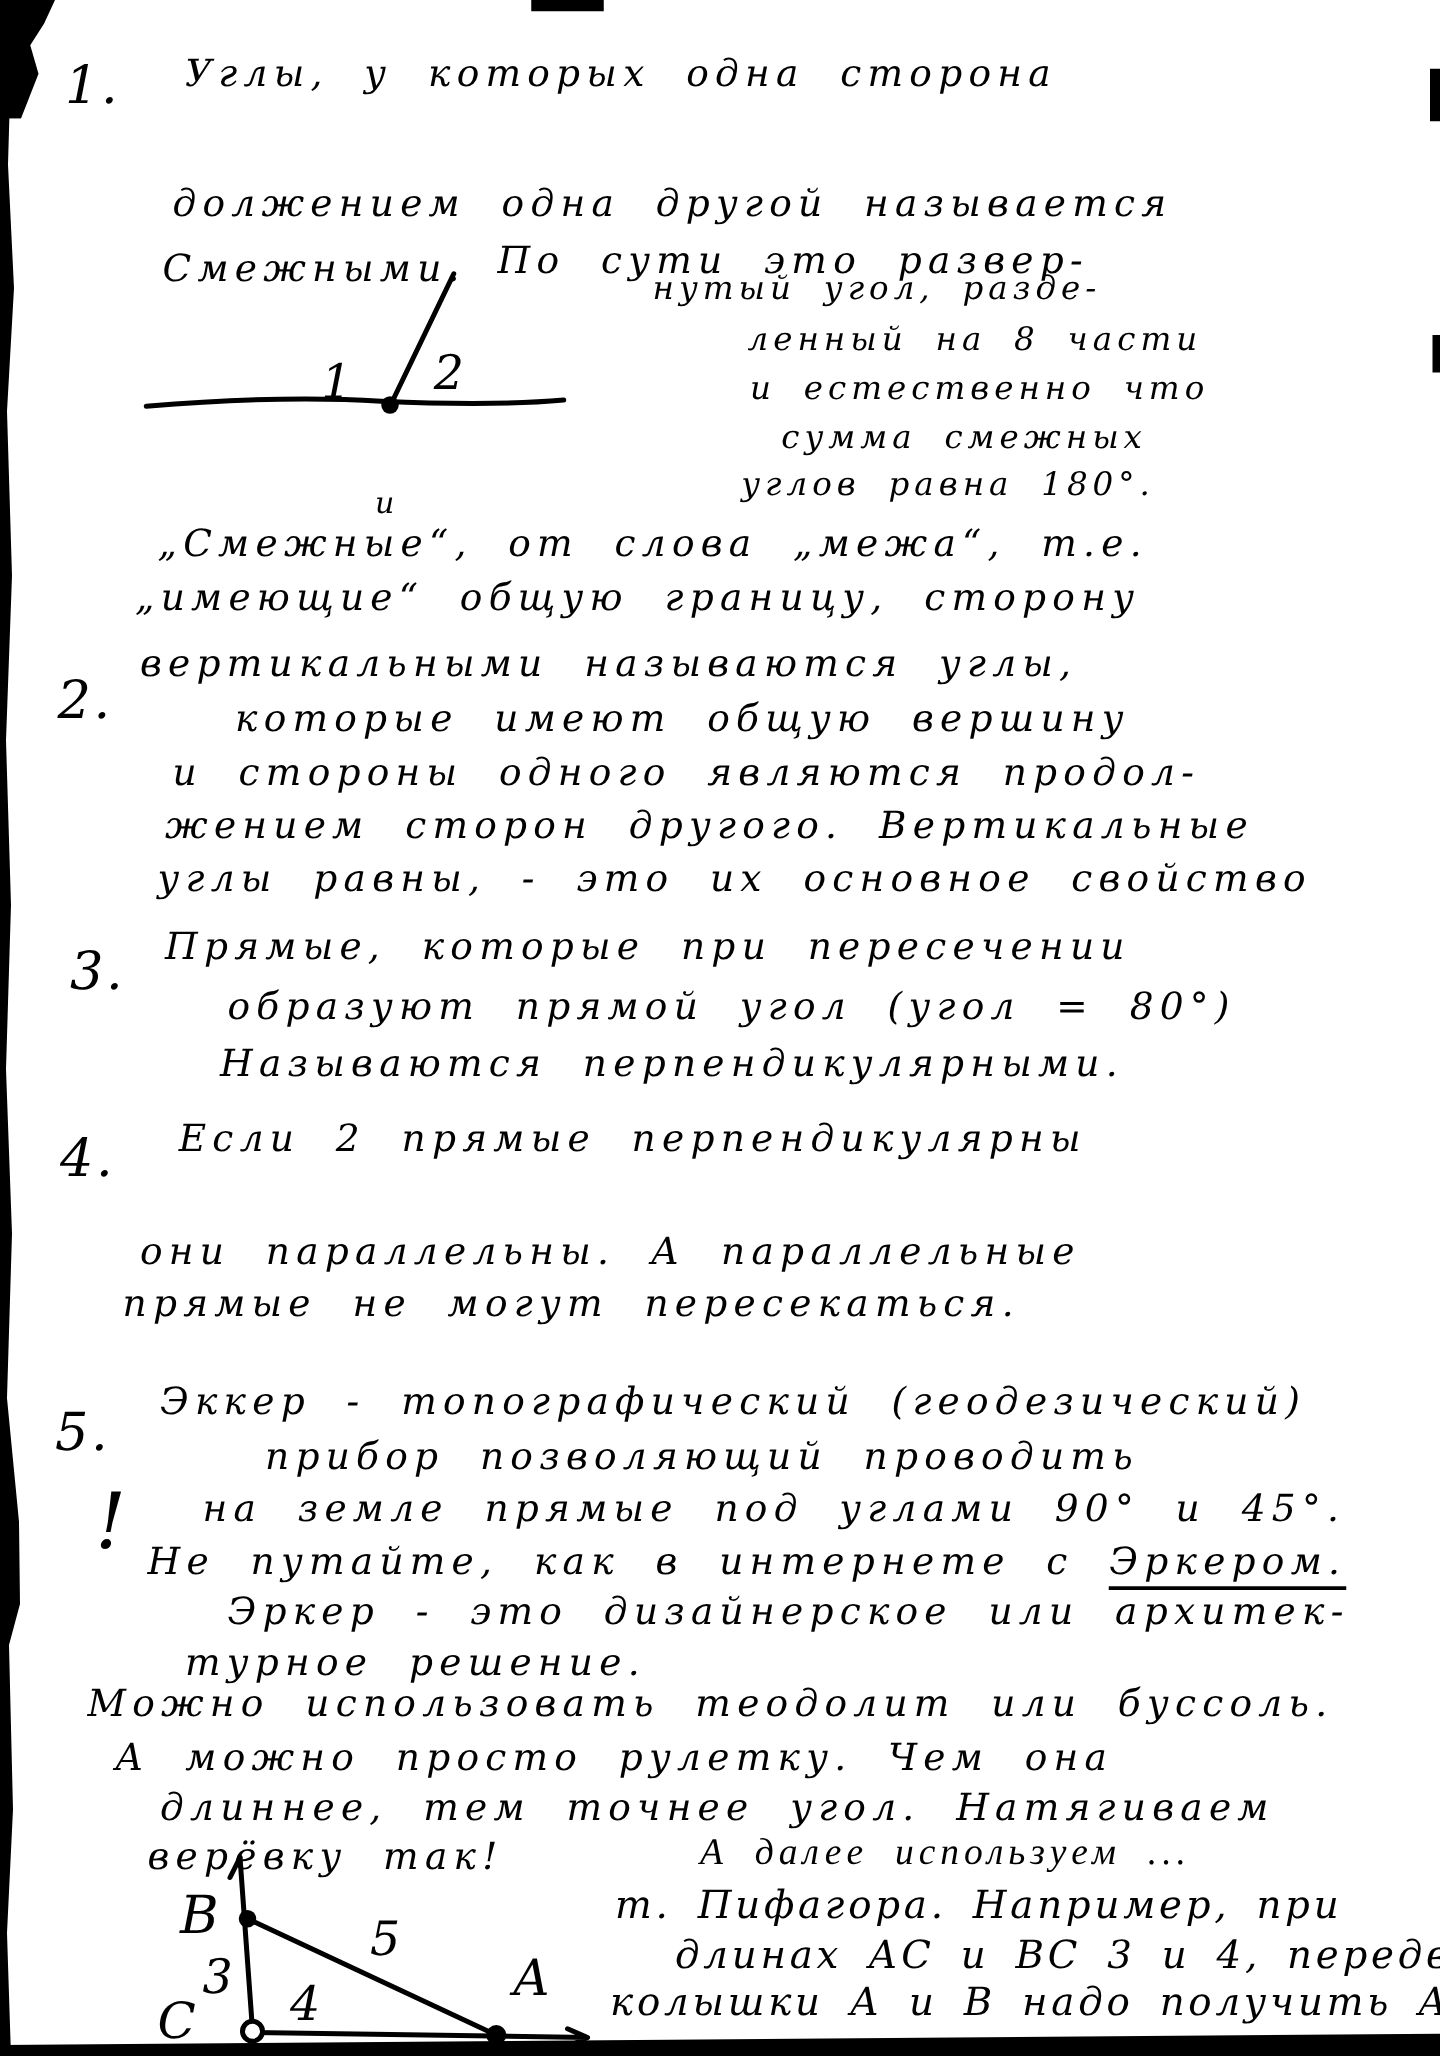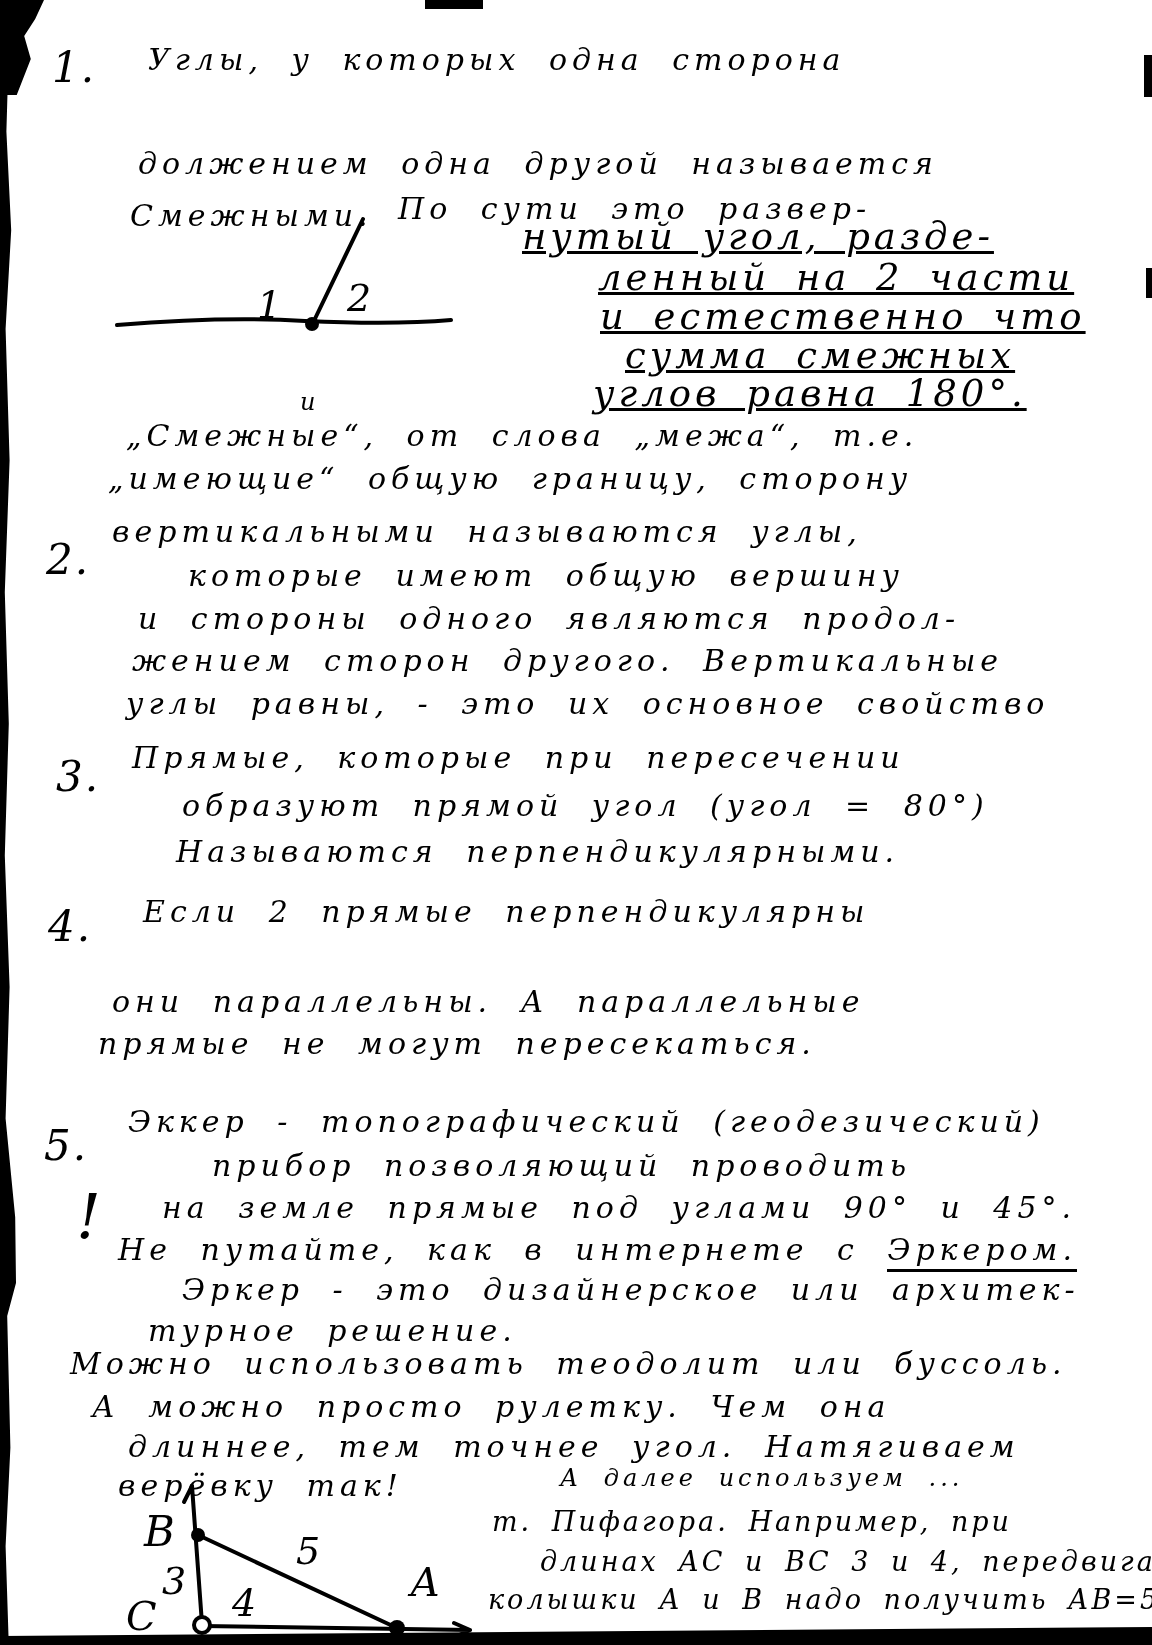--- a/index.html
+++ b/index.html
@@ -15,44 +15,44 @@
   }
   .ln{
     position:absolute;
     white-space:nowrap;
     font-size:30px;
     letter-spacing:5px;
     word-spacing:14px;
     line-height:1.05;
   }
   .num{font-size:42px;letter-spacing:2px;}
-  .rc{font-size:37px;letter-spacing:4px;word-spacing:10px;text-decoration:underline;}
-  .sm{font-size:27px;letter-spacing:3px;word-spacing:8px;}
-  .md{font-size:24px;letter-spacing:4px;word-spacing:10px;}
+  .rc{font-size:26px;letter-spacing:4px;word-spacing:10px;}
+  .sm{font-size:31px;letter-spacing:3px;word-spacing:8px;}
+  .md{font-size:30px;letter-spacing:4px;word-spacing:10px;font-family:Liberation Serif, serif;}
   .supfix{font-size:24px;letter-spacing:0;}
   .bang{font-size:62px;letter-spacing:0;}
   .und{border-bottom:3px solid #000;padding-bottom:2px;}
   svg.diag{position:absolute;overflow:visible;}
   .stroke{stroke:#000;stroke-width:4;fill:none;stroke-linecap:round;}
   .dtext{font-family:"DejaVu Serif",serif;font-style:italic;fill:#000;}
   .artifact{position:absolute;background:#000;}
 </style>
 </head>
 <body>
 
 <div class="page">
 
   <div class="ln num" style="left:52px;top:46px">1.</div>
   <div class="ln" style="left:148px;top:44px">Углы, у которых одна сторона</div>
   <div class="ln" style="left:138px;top:148px">должением одна другой называется</div>
   <div class="ln" style="left:130px;top:200px">Смежными.</div>
   <div class="ln" style="left:398px;top:193px">По сути это развер-</div>
 
   <div class="ln rc" style="left:522px;top:218px">нутый угол, разде-</div>
-  <div class="ln rc" style="left:598px;top:259px">ленный на 2 части</div>
+  <div class="ln rc" style="left:598px;top:259px">ленный на 8 части</div>
   <div class="ln rc" style="left:600px;top:298px">и естественно что</div>
   <div class="ln rc" style="left:625px;top:337px">сумма смежных</div>
   <div class="ln rc" style="left:593px;top:375px">углов равна 180°.</div>
 
   <svg class="diag" style="left:105px;top:205px" width="370" height="140">
     <path class="stroke" d="M12,120 Q120,111 200,116 Q290,120 346,115"></path>
     <line class="stroke" x1="206" y1="122" x2="258" y2="14"></line>
     <circle cx="207" cy="119" r="7" fill="#000"></circle>
     <text class="dtext" x="152" y="113" font-size="38">1</text>
     <text class="dtext" x="242" y="106" font-size="38">2</text>

